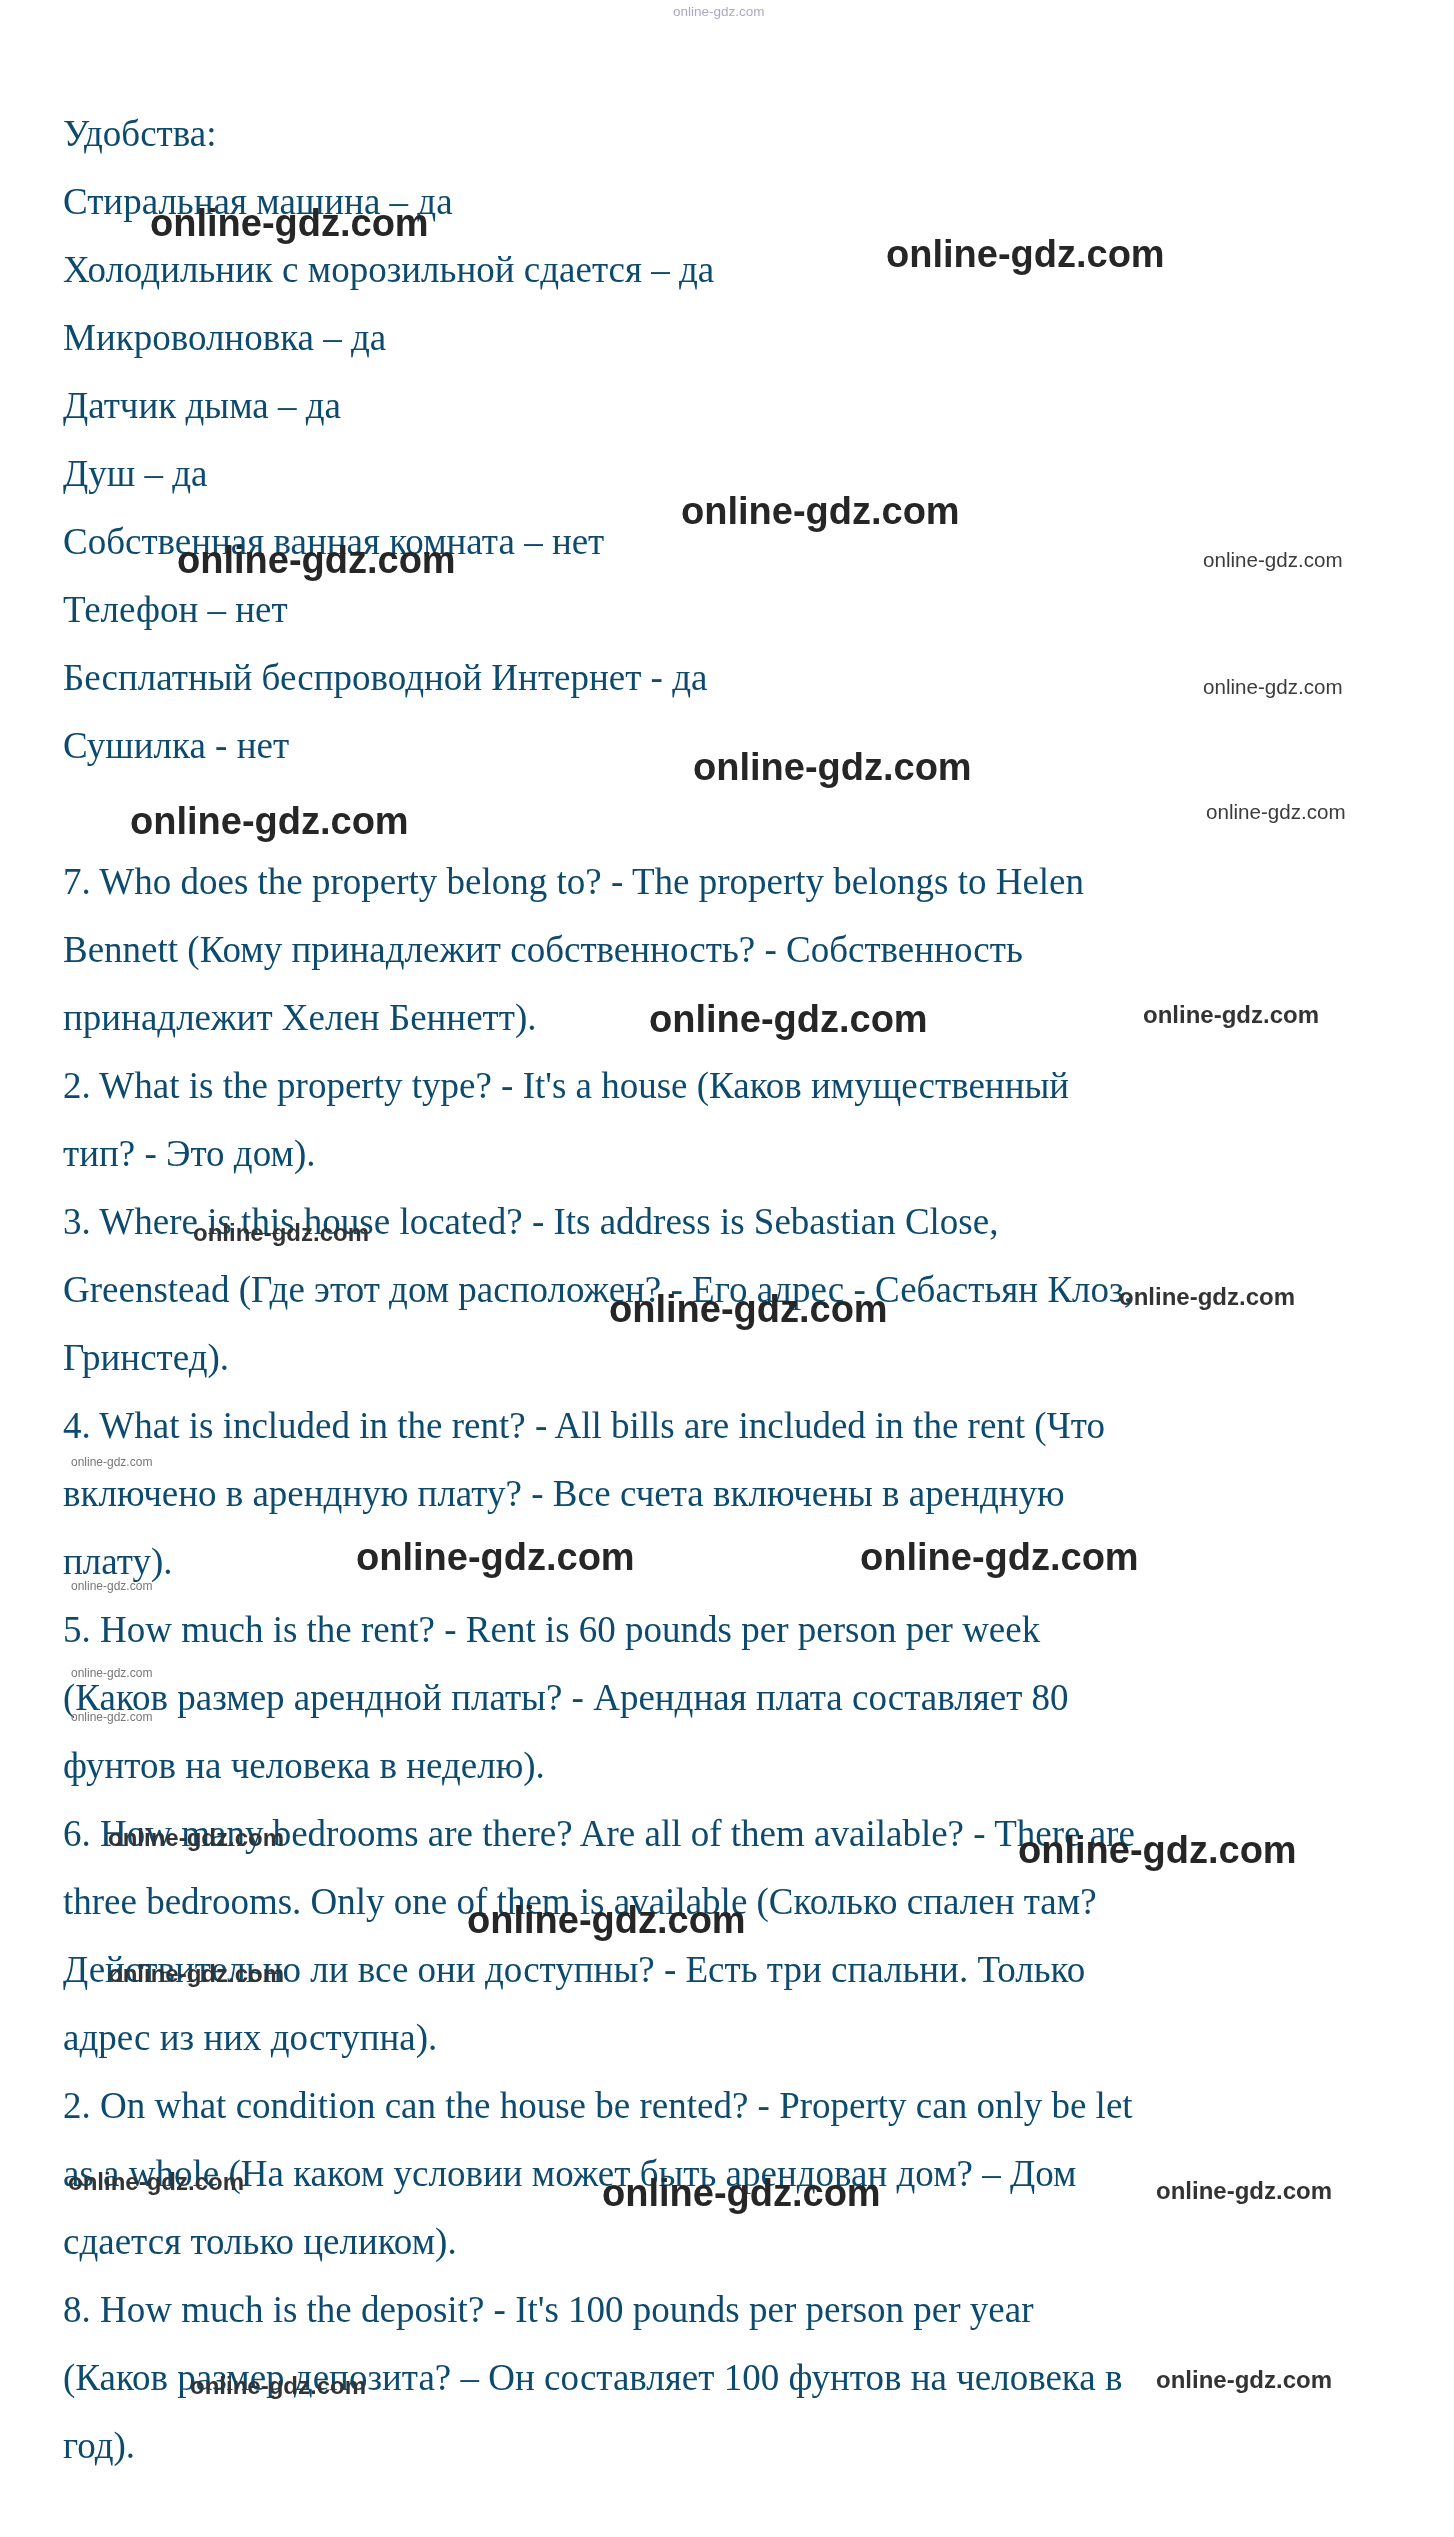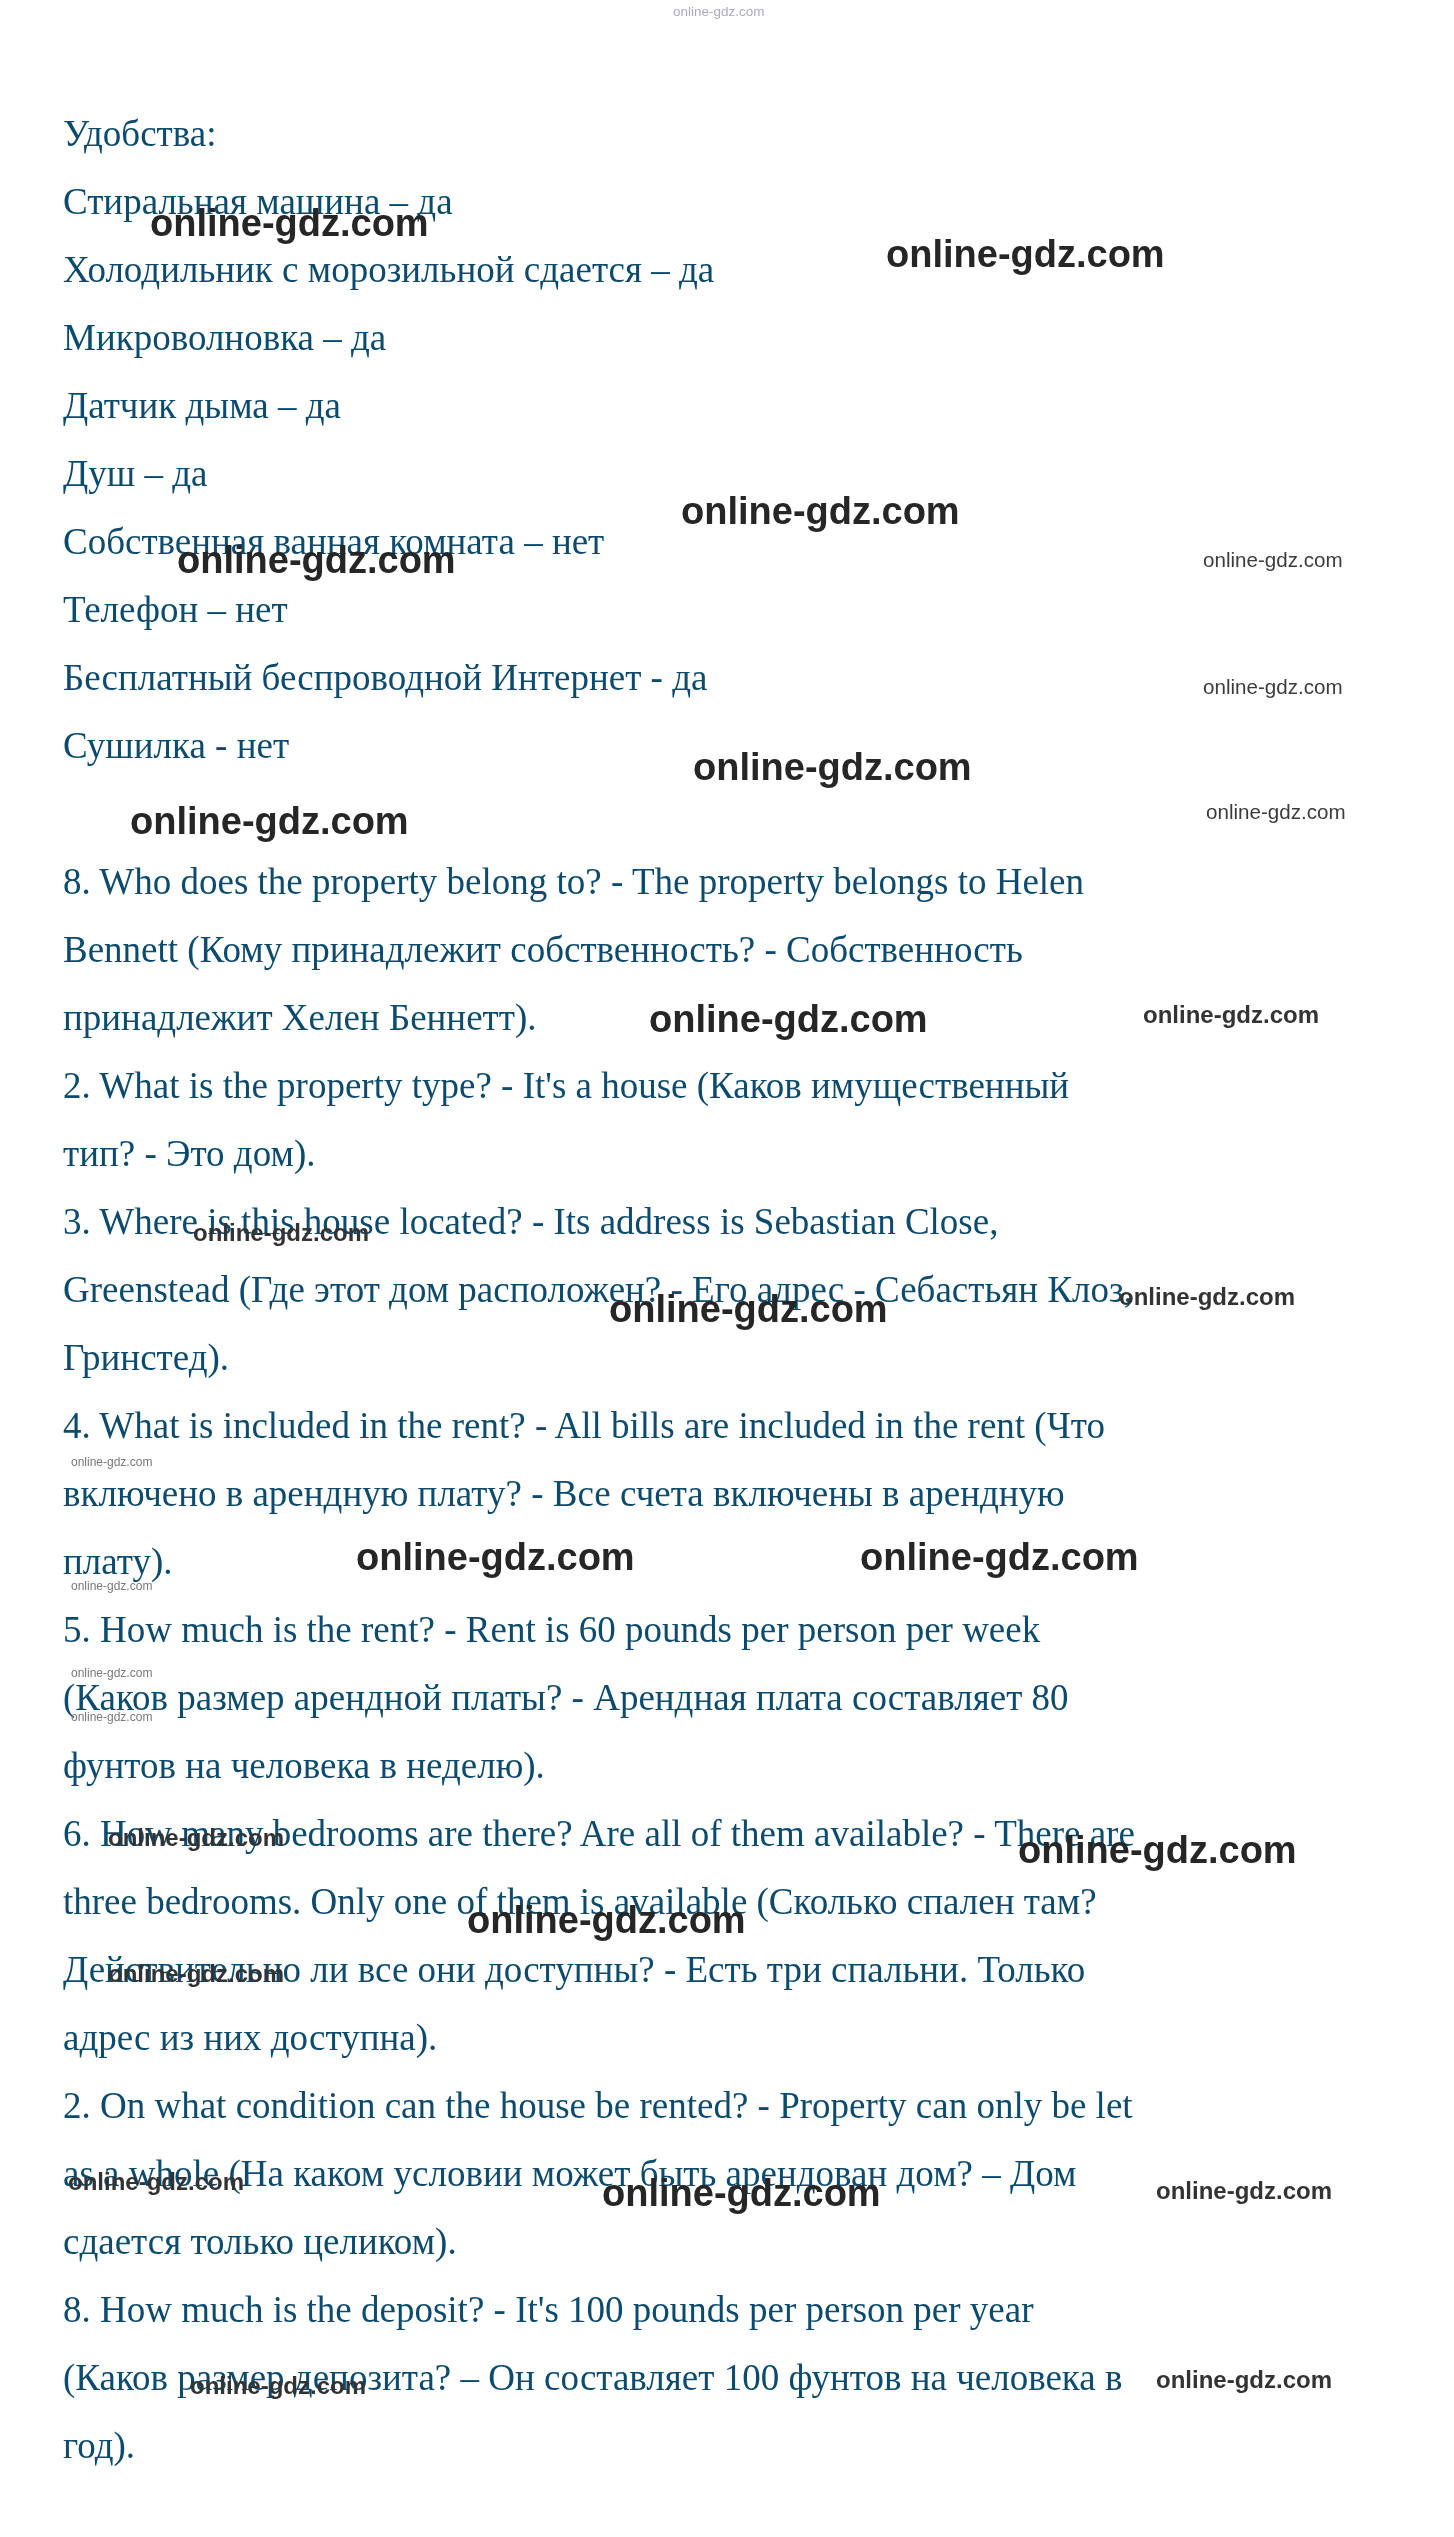--- a/index.html
+++ b/index.html
@@ -54,21 +54,21 @@
     <p class="line">Микроволновка – да</p>
     <p class="line">Датчик дыма – да</p>
     <p class="line">Душ – да</p>
     <p class="line">Собственная ванная комната – нет</p>
     <p class="line">Телефон – нет</p>
     <p class="line">Бесплатный беспроводной Интернет - да</p>
     <p class="line">Сушилка - нет</p>
 
     <div class="blank-line"></div>
 
-    <p class="line">8. Who does the property belong to? - The property belongs to Helen</p>
+    <p class="line">7. Who does the property belong to? - The property belongs to Helen</p>
     <p class="line">Bennett (Кому принадлежит собственность? - Собственность</p>
     <p class="line">принадлежит Хелен Беннетт).</p>
 
     <p class="line">2. What is the property type? - It's a house (Каков имущественный</p>
     <p class="line">тип? - Это дом).</p>
 
     <p class="line">3. Where is this house located? - Its address is Sebastian Close,</p>
     <p class="line">Greenstead (Где этот дом расположен? - Его адрес - Себастьян Клоз,</p>
     <p class="line">Гринстед).</p>
 

